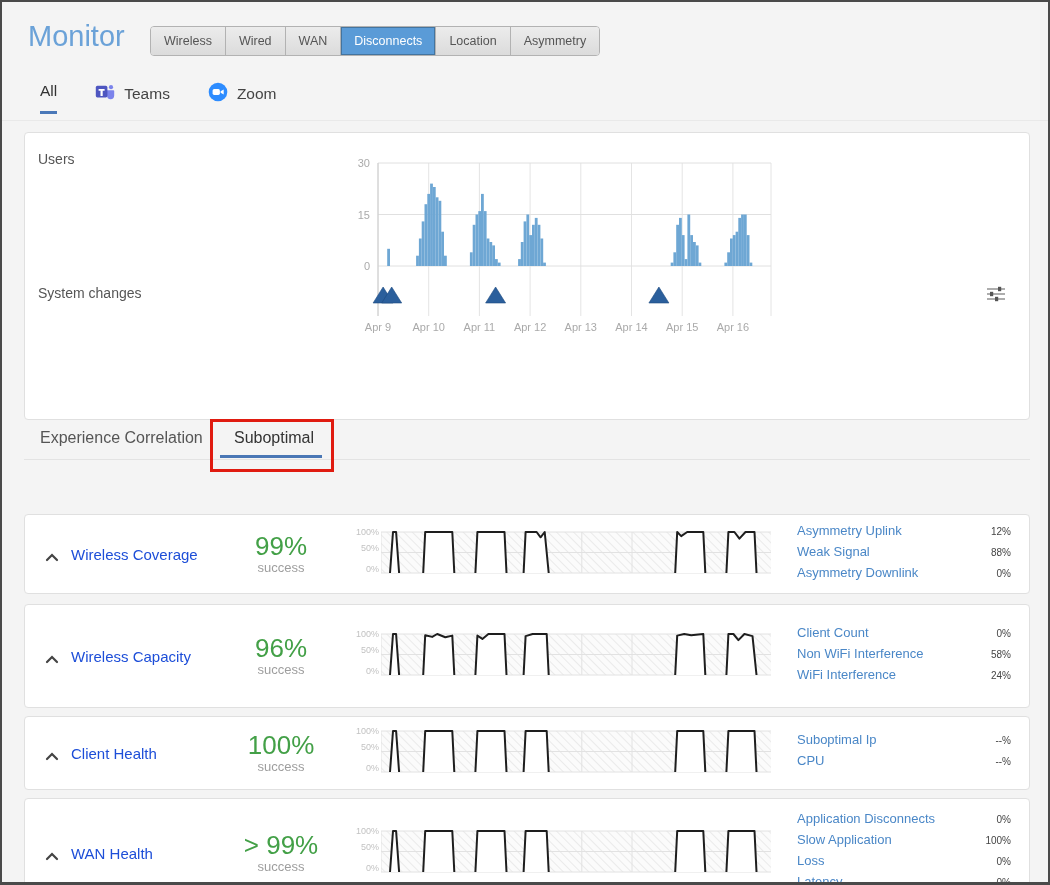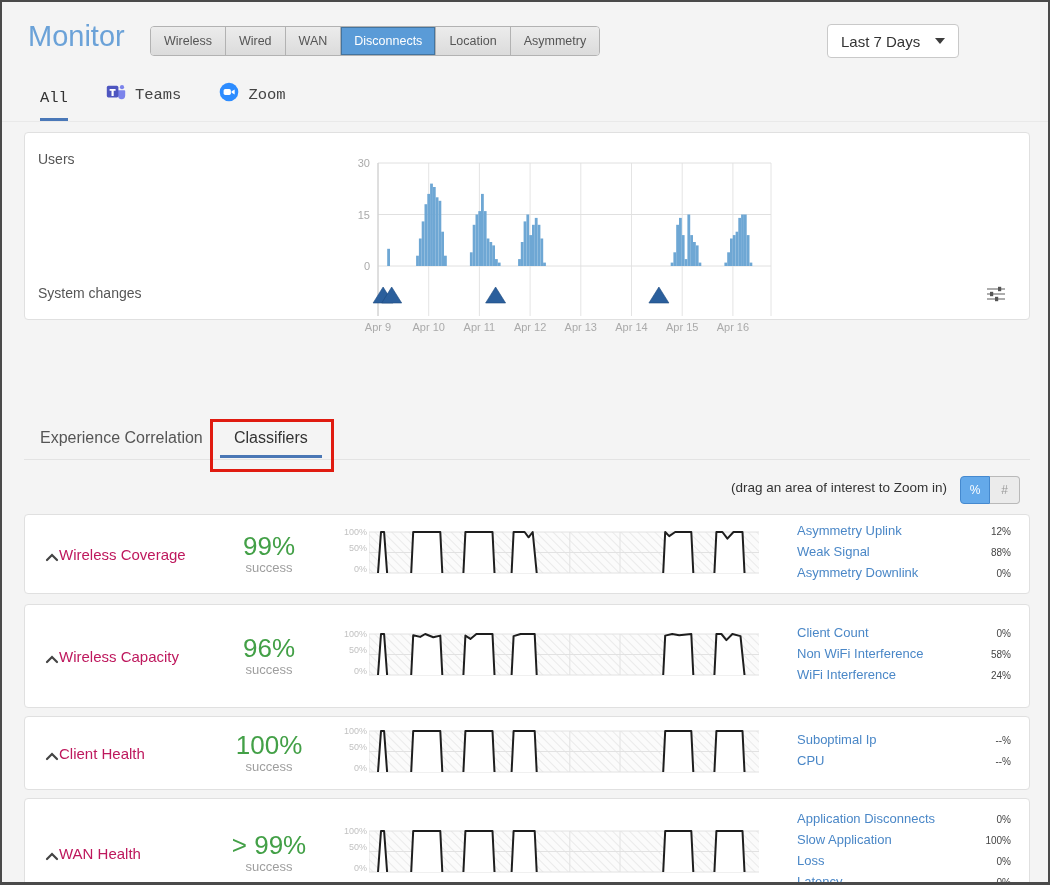--- a/index.html
+++ b/index.html
@@ -41,34 +41,33 @@
     border-left:5px solid transparent; border-right:5px solid transparent;
     border-top:6px solid #3c3c3c;
   }
   .site-sel { left:565px; top:22px; width:235px; justify-content:flex-start; }
   .site-sel .caret { margin-left:auto; }
   .time-sel { left:825px; top:22px; width:132px; }
   .time-sel .caret { margin-left:auto; }
   
   .subnav {
     position:absolute; left:0; top:80px; width:100%;
-    display:flex; align-items:flex-end; gap:38px; padding-left:38px;
+    display:flex; align-items:flex-start; gap:38px; padding-left:38px;
     border-bottom:1px solid #e9e9e9;
-    font-family:Liberation Mono, monospace;
   }
   .appTab {
     display:flex; align-items:center; gap:9px; font-size:15.5px; color:#444;
     padding-bottom:11px; border-bottom:3px solid transparent; cursor:pointer;
   }
   .appTab.active { border-bottom-color:#4a78b8; color:#333; }
   
   .panel {
     background:#fff; border:1px solid #e0e0e0; border-radius:4px;
   }
-  .overview { position:absolute; left:22px; top:130px; width:1006px; height:188px; }
+  .overview { position:absolute; left:22px; top:130px; width:1006px; height:288px; }
   .ov-label { position:absolute; font-size:14px; color:#555; }
   .ov-users { left:13px; top:18px; }
   .ov-sys  { left:13px; top:152px; }
   #users-chart { position:absolute; left:0; top:0; }
   #users-chart text { font-size:11px; fill:#aaa; }
   .sliders { position:absolute; right:23px; top:153px; cursor:pointer; }
   
   .section-tabs { position:absolute; left:22px; top:420px; width:1006px; height:56px; }
   .sec-tab { position:absolute; top:7px; font-size:16px; color:#555; cursor:pointer; }
   .sec-tab.t0 { left:16px; }
@@ -91,21 +90,21 @@
   .rows { position:absolute; left:22px; top:512px; width:1006px; }
   .crow {
     display:flex; align-items:center; padding-left:20px;
     background:#fff; border:1px solid #e0e0e0; border-radius:4px;
   }
   .crow.r0 { height:80px;  margin-bottom:10px; }
   .crow.r1 { height:104px; margin-bottom:8px; }
   .crow.r2 { height:74px;  margin-bottom:8px; }
   .crow.r3 { height:150px; padding-bottom:40px; }
   .chev { width:14px; height:12px; cursor:pointer; flex:none; }
-  .ctitle { margin-left:0; width:150px; flex:none; font-size:15px; color:#be185d; cursor:pointer; white-space:nowrap; }
+  .ctitle { margin-left:12px; width:150px; flex:none; font-size:15px; color:#1d4ed8; cursor:pointer; white-space:nowrap; }
   .cpct { width:120px; flex:none; text-align:center; }
   .cpct .val { font-size:26px; color:#43a047; line-height:1.05; }
   .cpct .cap { font-size:13px; color:#9e9e9e; }
   .spark { margin-left:14px; flex:none; display:flex; align-items:flex-start; }
   .sgut { position:relative; width:26px; height:54px; flex:none; }
   .sgut span { position:absolute; right:2px; font-size:9px; color:#c2c2c2; }
   .sgut .l0 { top:0; } .sgut .l1 { top:16px; } .sgut .l2 { top:37px; }
   .spark svg { cursor:crosshair; }
   .metrics { margin-left:auto; width:232px; padding-right:18px; flex:none; }
   .mrow { display:flex; justify-content:space-between; align-items:baseline; height:21px;gap:40px; }
@@ -131,24 +130,20 @@
   <div class="btn-group" id="nav-tabs">
       <div class="tb">Wireless</div>
       <div class="tb">Wired</div>
       <div class="tb">WAN</div>
       <div class="tb active">Disconnects</div>
       <div class="tb">Location</div>
       <div class="tb">Asymmetry</div>
     </div>
 
 
-  <div class="select time-sel">
-    <span>Last 7 Days</span>
-    <span class="caret"></span>
-  </div>
 
   <nav class="subnav" id="app-tabs">
       <div class="appTab active">
         <span>All</span>
       </div>
       <div class="appTab">
         <span><svg width="20" height="20" viewBox="0 0 20 20">
             <circle cx="16" cy="5.2" r="2.1" fill="#7b83eb"></circle>
             <path d="M12.8 8.2h5.6a0.8 0.8 0 0 1 0.8 0.8v4.6a3.6 3.6 0 0 1-7.2 0V8.2z" fill="#7b83eb"></path>
             <rect x="0.8" y="3.8" width="11.6" height="11.6" rx="1.6" fill="#4e56c0"></rect>
@@ -258,33 +253,26 @@
       <rect x="12" y="0.8" width="3.2" height="4.4" fill="#555"></rect>
       <line x1="1" y1="8" x2="19" y2="8" stroke="#8a8a8a" stroke-width="1.4"></line>
       <rect x="4" y="5.8" width="3.2" height="4.4" fill="#555"></rect>
       <line x1="1" y1="13" x2="19" y2="13" stroke="#8a8a8a" stroke-width="1.4"></line>
       <rect x="9" y="10.8" width="3.2" height="4.4" fill="#555"></rect>
     </svg>
   </section>
 
   <div class="section-tabs">
     <span class="sec-tab t0">Experience Correlation</span>
-    <span class="sec-tab t1">Classifiers</span>
+    <span class="sec-tab t1">Suboptimal</span>
     <div class="sec-divider"></div>
     <div class="sec-underline"></div>
     <div class="red-box"></div>
   </div>
 
-  <div class="controls">
-    <span class="drag-hint">(drag an area of interest to Zoom in)</span>
-    <div class="toggle" id="toggle">
-        <div class="tg active">%</div>
-        <div class="tg">#</div>
-      </div>
-  </div>
 
   <div class="rows" id="classifier-list">
       <div class="crow r0">
         <span class="chev"><svg width="14" height="10" viewBox="0 0 14 10">
             <polyline points="2,8 7,3 12,8" stroke="#444" stroke-width="2.2" fill="none" stroke-linecap="round"></polyline>
           </svg></span>
         <span class="ctitle">Wireless Coverage</span>
         <div class="cpct">
           <div class="val">99%</div>
           <div class="cap">success</div>

